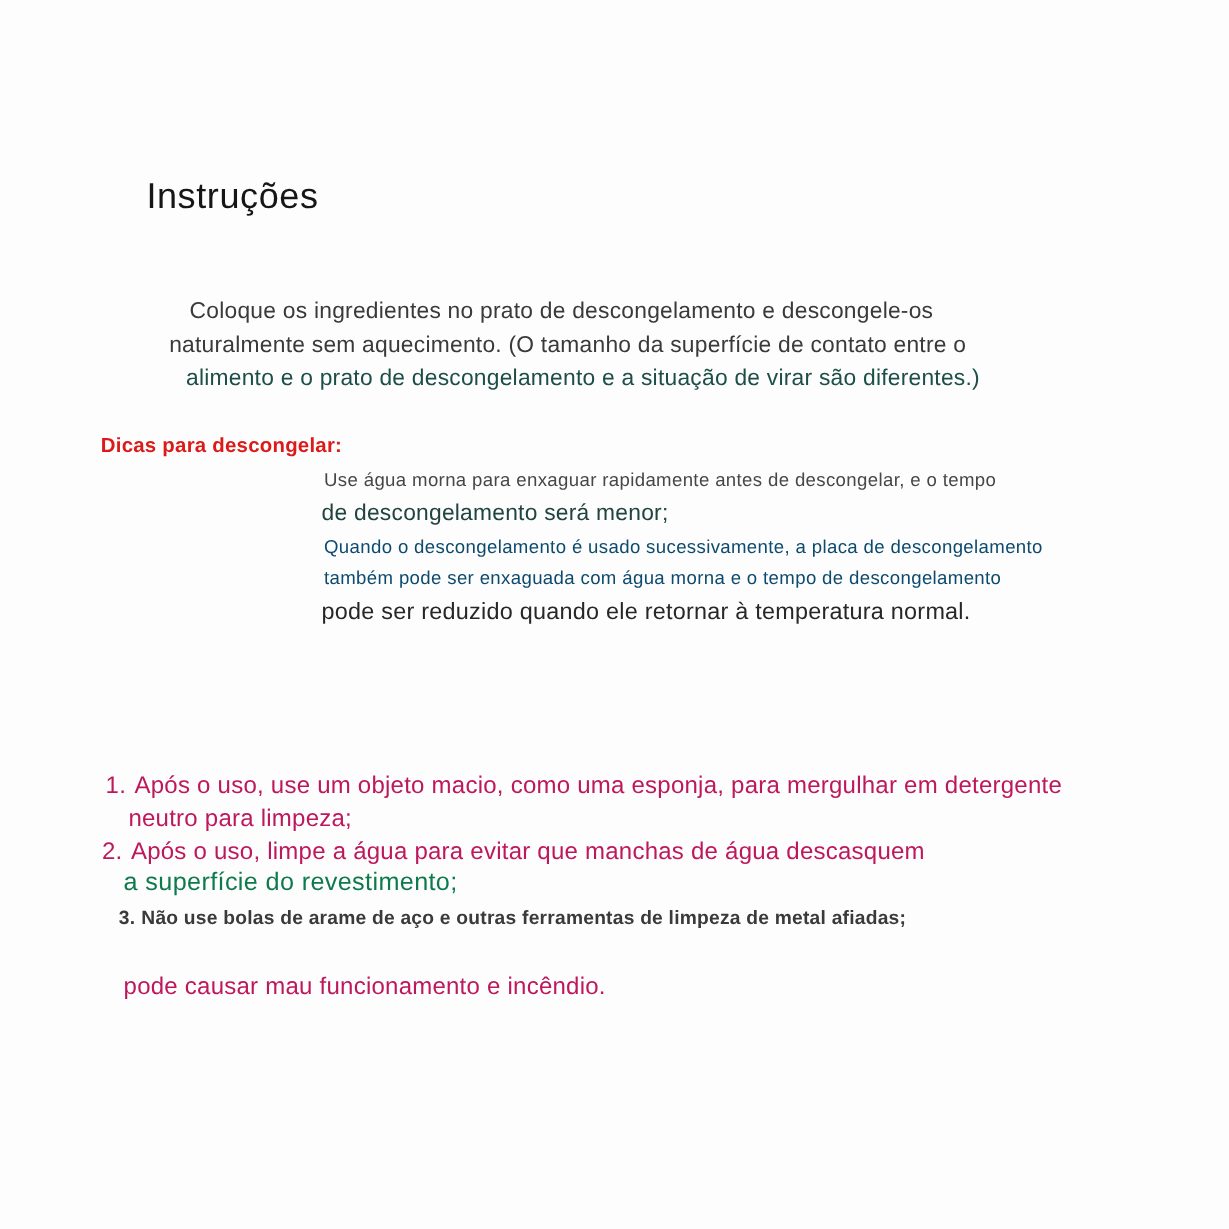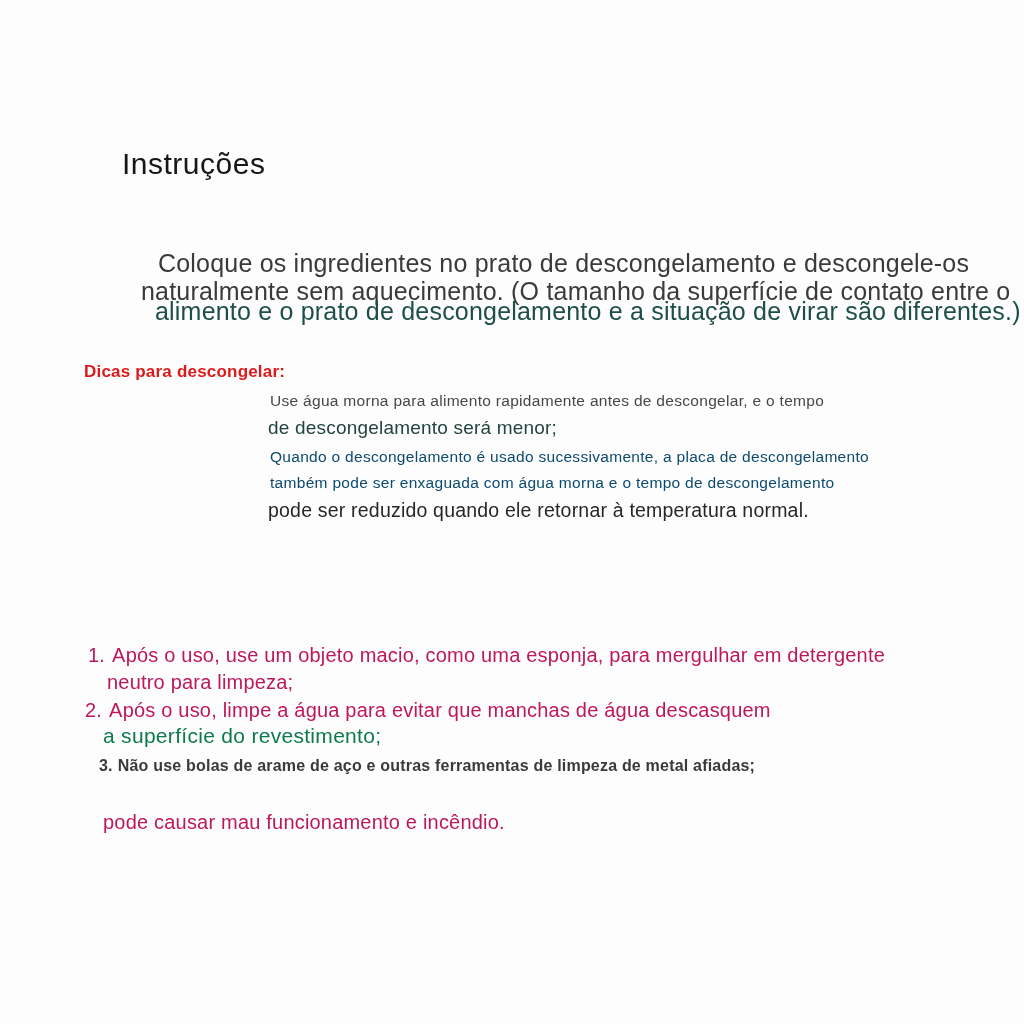--- a/index.html
+++ b/index.html
@@ -21,21 +21,21 @@
   .line {
     position: absolute;
     white-space: nowrap;
   }
   .title {
     font-size: 30px;
     color: #161616;
     letter-spacing: 0.5px;
   }
   .intro-line {
-    font-size: 25px;
+    font-size: 19px;
     color: #3a3a3a;
     letter-spacing: 0.2px;
   }
   .intro-teal {
     color: #1d4f48;
   }
   .tips-heading {
     font-size: 17px;
     font-weight: bold;
     color: #dd1a1a;
@@ -85,25 +85,25 @@
 </style>
 </head>
 <body>
 
 <div class="page">
 
   <div class="line title" style="left:122px; top:147px;">Instruções</div>
 
   <div class="line intro-line" style="left:158px; top:249px;">Coloque os ingredientes no prato de descongelamento e descongele-os</div>
   <div class="line intro-line" style="left:141px; top:277px;">naturalmente sem aquecimento. (O tamanho da superfície de contato entre o</div>
-  <div class="line intro-line intro-teal" style="left:155px; top:297px;text-align:right;">alimento e o prato de descongelamento e a situação de virar são diferentes.)</div>
+  <div class="line intro-line intro-teal" style="left:155px; top:305px;text-align:right;">alimento e o prato de descongelamento e a situação de virar são diferentes.)</div>
 
   <div class="line tips-heading" style="left:84px; top:362px;">Dicas para descongelar:</div>
 
-  <div class="line tip-small" style="left:270px; top:392px;">Use água morna para alimento rapidamente antes de descongelar, e o tempo</div>
+  <div class="line tip-small" style="left:270px; top:392px;">Use água morna para enxaguar rapidamente antes de descongelar, e o tempo</div>
   <div class="line tip-large" style="left:268px; top:417px;">de descongelamento será menor;</div>
   <div class="line tip-small tip-small-teal" style="left:270px; top:448px;">Quando o descongelamento é usado sucessivamente, a placa de descongelamento</div>
   <div class="line tip-small tip-small-teal" style="left:270px; top:474px;">também pode ser enxaguada com água morna e o tempo de descongelamento</div>
   <div class="line tip-large tip-large-dark" style="left:268px; top:499px;">pode ser reduzido quando ele retornar à temperatura normal.</div>
 
 
   <div class="line item-line" style="left:88px; top:644px;">
     <span class="item-num">1.</span><span>Após o uso, use um objeto macio, como uma esponja, para mergulhar em detergente</span>
   </div>
   <div class="line item-line" style="left:107px; top:671px;">neutro para limpeza;</div>

